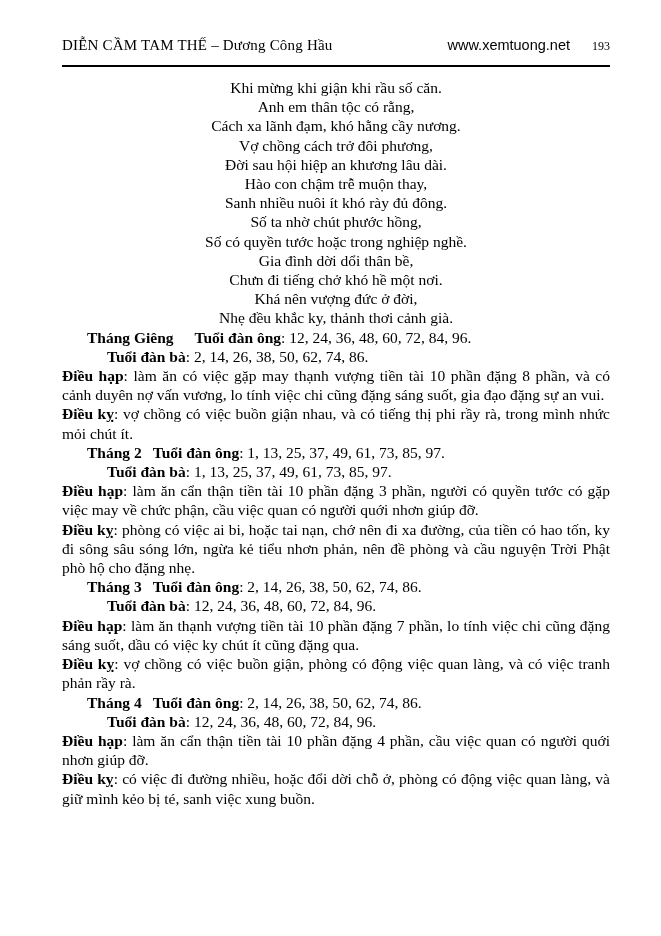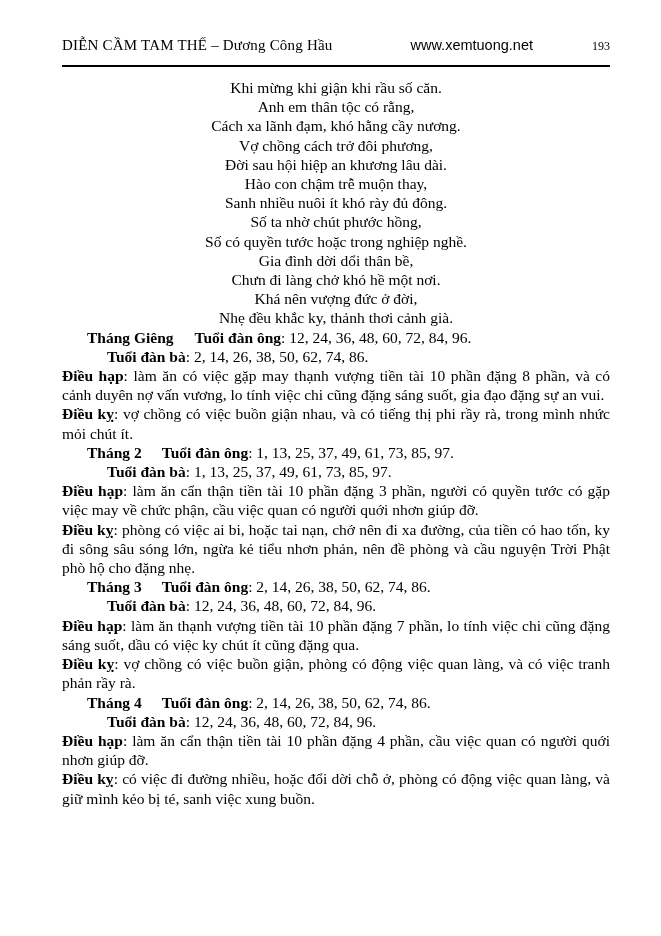--- a/index.html
+++ b/index.html
@@ -22,39 +22,39 @@
   .header {
     display: flex;
     align-items: baseline;
     font-size: 15px;
     line-height: 19px;
   }
   .header-title { flex: 1 1 auto; letter-spacing: 0.2px; }
   .header-site {
     font-family: "Liberation Sans", "DejaVu Sans", sans-serif;
     font-size: 14.5px;
-    margin-right: 59px;
+    margin-right: 22px;
   }
   .header-page { font-size: 12px; }
   .rule {
     border: none;
     border-top: 2px solid #000;
     margin: 9px 0 0 0;
     width: 100%;
   }
   
   .poem { margin-top: 11px; text-align: center; }
   .poem-line { line-height: 19.2px; }
   
   .months p { margin: 0; line-height: 19.2px; font-family: Liberation Serif, serif; }
   .month-line  { padding-left: 25px; }
   .women-line  { padding-left: 45px; }
   .para { text-align: justify; }
   .b { font-weight: bold; }
-  .month-name { margin-right: 20px; }
+  .month-name { margin-right: 11px; }
   .month-name.gap-wide { margin-right: 21px; }
 </style>
 </head>
 <body>
 
 <div class="page">
 
   <div class="header">
     <span class="header-title">DIỄN CẦM TAM THẾ – Dương Công Hầu</span>
     <span class="header-site">www.xemtuong.net</span>
@@ -66,21 +66,21 @@
     <div class="poem-line">Khi mừng khi giận khi rầu số căn.</div>
     <div class="poem-line">Anh em thân tộc có rằng,</div>
     <div class="poem-line">Cách xa lãnh đạm, khó hằng cầy nương.</div>
     <div class="poem-line">Vợ chồng cách trở đôi phương,</div>
     <div class="poem-line">Đời sau hội hiệp an khương lâu dài.</div>
     <div class="poem-line">Hào con chậm trễ muộn thay,</div>
     <div class="poem-line">Sanh nhiều nuôi ít khó rày đủ đông.</div>
     <div class="poem-line">Số ta nhờ chút phước hồng,</div>
     <div class="poem-line">Số có quyền tước hoặc trong nghiệp nghề.</div>
     <div class="poem-line">Gia đình dời dổi thân bề,</div>
-    <div class="poem-line">Chưn đi làng chở khó hề một nơi.</div>
+    <div class="poem-line">Chưn đi tiếng chở khó hề một nơi.</div>
     <div class="poem-line">Khá nên vượng đức ở đời,</div>
     <div class="poem-line">Nhẹ đều khắc ky, thảnh thơi cảnh già.</div>
   </div>
 
   <div class="months">
 
     <div class="month">
       <p class="month-line"><span class="b month-name gap-wide">Tháng Giêng</span><span class="b">Tuổi đàn ông</span><span>: 12, 24, 36, 48, 60, 72, 84, 96.</span></p>
       <p class="women-line"><span class="b">Tuổi đàn bà</span><span>: 2, 14, 26, 38, 50, 62, 74, 86.</span></p>
       <p class="para"><span class="b">Điều hạp</span><span>: làm ăn có việc gặp may thạnh vượng tiền tài 10 phần đặng 8 phần,  và có cảnh duyên nợ vấn vương, lo tính việc chi cũng đặng sáng suốt, gia đạo đặng sự an vui.</span></p>

